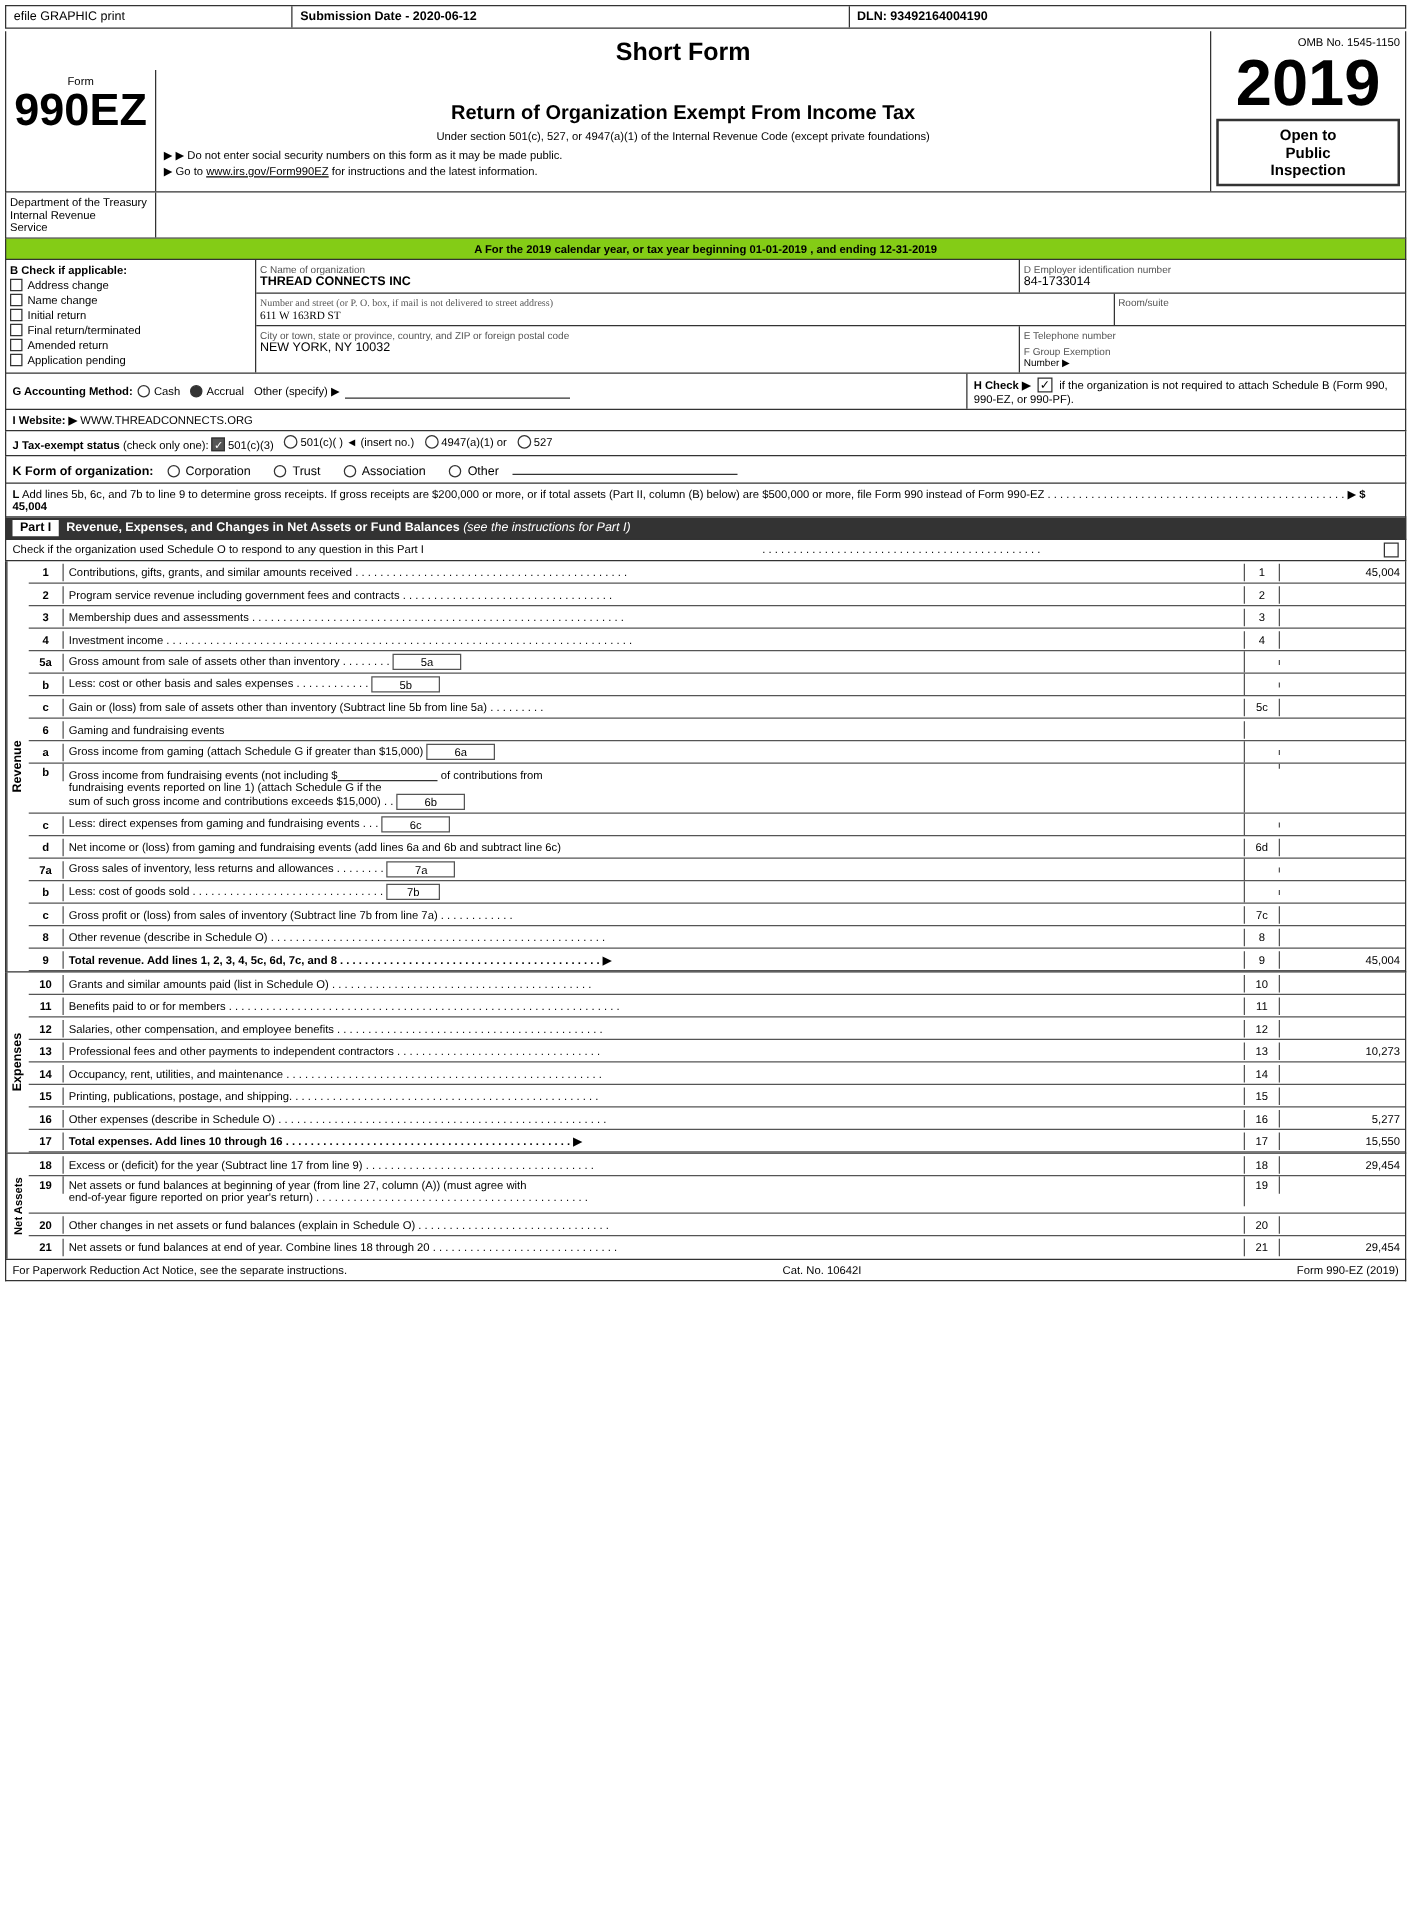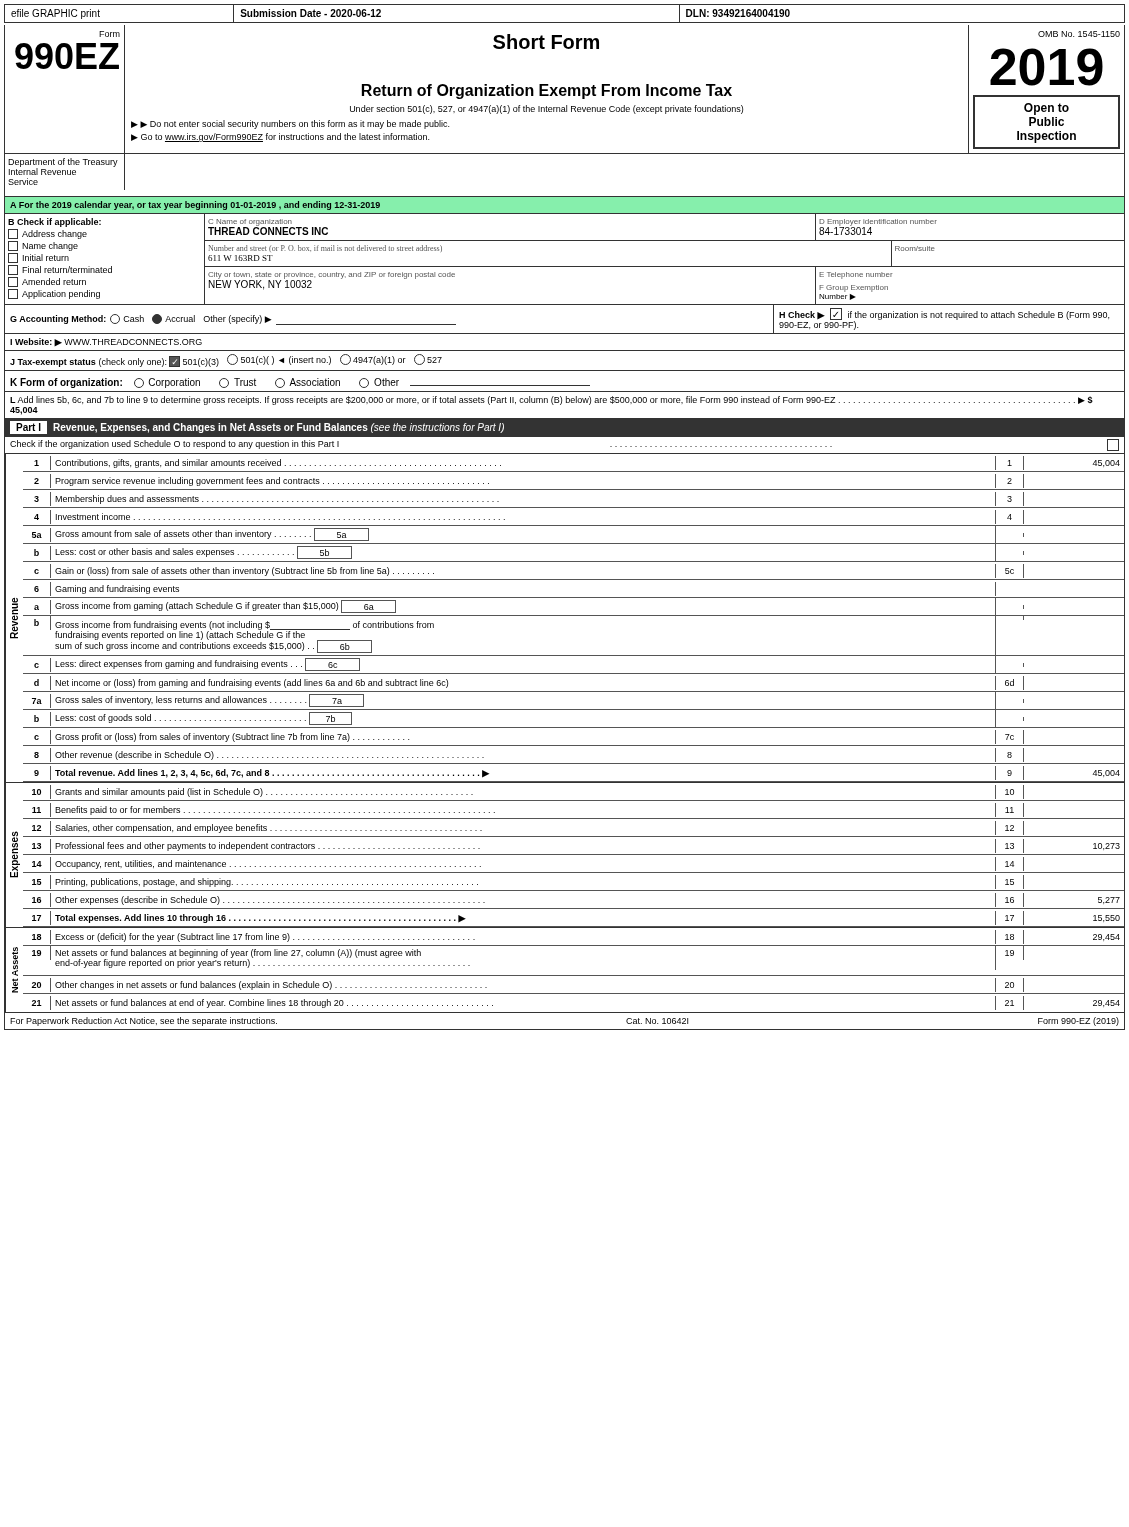--- a/index.html
+++ b/index.html
@@ -18,21 +18,21 @@
 <div class="page">
 
   <div class="header-bar">
     <div class="header-cell" style="flex:1;">efile GRAPHIC print</div>
     <div class="header-cell" style="flex:2; font-weight:bold;">Submission Date - 2020-06-12</div>
     <div class="header-cell" style="flex:2; font-weight:bold;">DLN: 93492164004190</div>
   </div>
 
   <div style="display:flex; border:1px solid #333; border-top:none;">
 
-    <div style="width:120px; border-right:1px solid #333; padding:4px; text-align:right;">
+    <div style="width:120px; border-right:1px solid #333; padding:4px; text-align:center;margin-top:31px;">
       <div style="font-size:9px;">Form</div>
       <div style="font-size:36px; font-weight:bold; line-height:1;">990EZ</div>
     </div>
 
     <div style="flex:1; border-right:1px solid #333; padding:6px; text-align:center;">
       <div style="font-size:20px; font-weight:bold;">Short Form</div>
       <div style="font-size:16px; font-weight:bold;margin-top:28px;">Return of Organization Exempt From Income Tax</div>
       <div style="font-size:9px; margin-top:4px;">Under section 501(c), 527, or 4947(a)(1) of the Internal Revenue Code (except private foundations)</div>
       <div style="font-size:9px; margin-top:5px; text-align:left;">
         <span>▶ </span><span>▶ Do not enter social security numbers on this form as it may be made public.</span>
@@ -46,32 +46,32 @@
       <div style="font-size:9px; text-align:right;">OMB No. 1545-1150</div>
       <div style="font-size:52px; font-weight:bold; line-height:1; text-align:center; margin:2px 0;">2019</div>
       <div style="border:2px solid #333; padding:4px; text-align:center; margin-top:2px;">
         <div style="font-size:12px; font-weight:bold;">Open to</div>
         <div style="font-size:12px; font-weight:bold;">Public</div>
         <div style="font-size:12px; font-weight:bold;">Inspection</div>
       </div>
     </div>
   </div>
 
-  <div style="display:flex; border:1px solid #333; border-top:none;flex-direction:column;">
+  <div style="display:flex; border:1px solid #333; border-top:none;">
     <div style="width:120px; border-right:1px solid #333; padding:3px; font-size:9px;">
       <div>Department of the Treasury</div>
       <div>Internal Revenue</div>
       <div>Service</div>
     </div>
     <div style="flex:1; padding:3px; font-size:9px;">
       
     </div>
   </div>
 
-  <div style="border:1px solid #333; border-top:none; padding:3px 5px; font-size:9px; font-weight:bold; background:#86efac;">A  For the 2019 calendar year, or tax year beginning 01-01-2019 , and ending 12-31-2019</div>
+  <div style="border:1px solid #333; border-top:none; padding:3px 5px; font-size:9px; font-weight:bold; background:#84cc16;text-align:center;">A  For the 2019 calendar year, or tax year beginning 01-01-2019 , and ending 12-31-2019</div>
 
   <div style="display:flex; border:1px solid #333; border-top:none;">
 
     <div style="width:200px; border-right:1px solid #333; padding:3px; font-size:9px;">
       <div style="font-weight:bold; margin-bottom:2px;">B  Check if applicable:</div>
       <div style="display:flex; align-items:center; margin-bottom:2px;">
         <span style="display:inline-block; width:10px; height:10px; border:1px solid #333; margin-right:4px;"></span>
         <span>Address change</span>
       </div>
       <div style="display:flex; align-items:center; margin-bottom:2px;">

